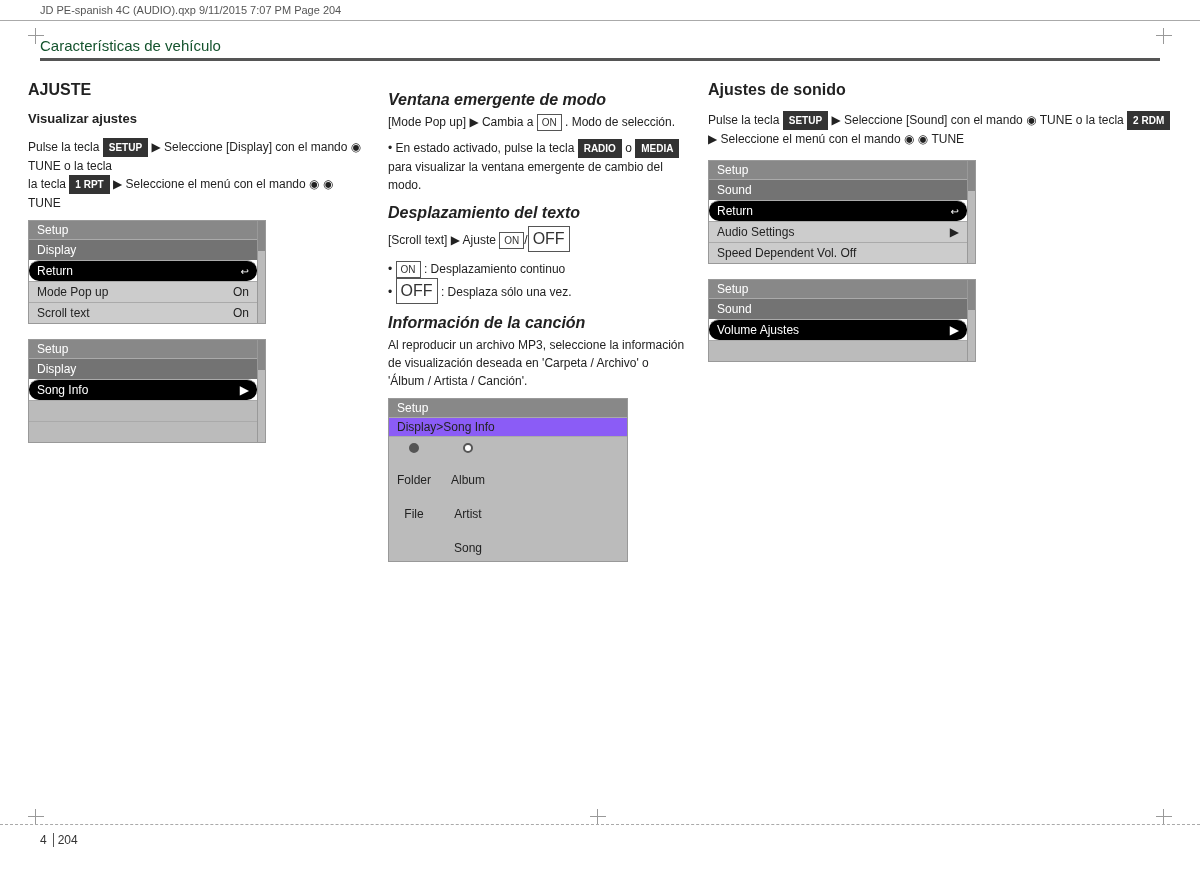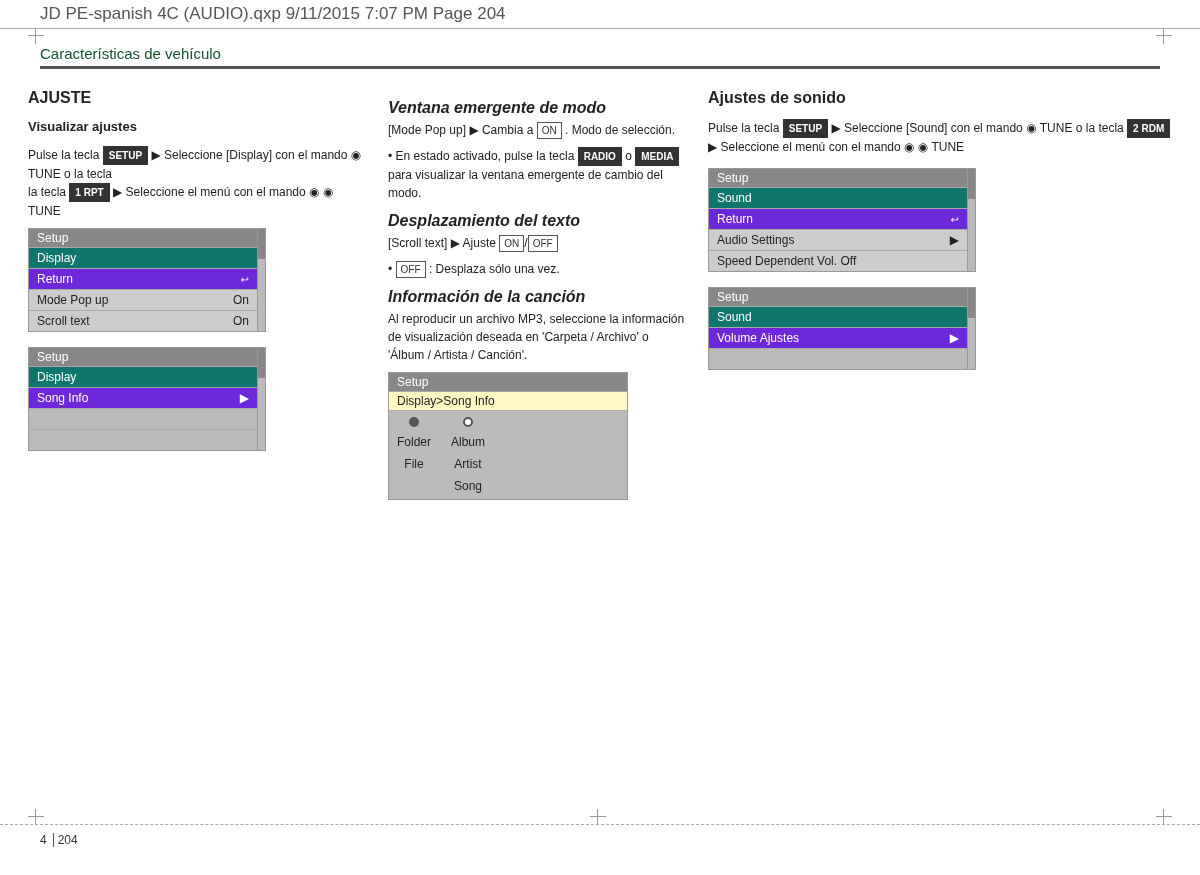--- a/index.html
+++ b/index.html
@@ -11,21 +11,21 @@
       font-size: 13px;
       color: #222;
       overflow: hidden;
       position: relative;
     }
 
     
     .top-bar {
       border-bottom: 1px solid #aaa;
       padding: 4px 40px;
-      font-size: 17px;
+      font-size: 11px;
       color: #555;
       display: flex;
       justify-content: space-between;
       align-items: flex-end;
     }
 
     
     .section-header {
       border-bottom: 3px solid #555;
       margin: 16px 40px 0 40px;
@@ -106,26 +106,27 @@
     .menu-item {
       padding: 3px 8px;
       background: #ccc;
       border-top: 1px solid #aaa;
       display: flex;
       justify-content: space-between;
       align-items: center;
     }
 
     .menu-item.selected {
-      background: #6d28d9;
+      background: #000000;
       color: #fff;
+      border-radius: 10px;
     }
 
     .menu-item.dark {
-      background: #0f766e;
+      background: #737373;
       color: #fff;
     }
 
     .arrow-left::after {
       content: '↩';
       font-size: 10px;
     }
 
     
     .song-info-box {
@@ -135,38 +136,38 @@
       overflow: hidden;
     }
 
     .song-info-header {
       background: #888;
       color: #fff;
       padding: 2px 8px;
     }
 
     .song-info-path {
-      background: #fef9c3;
+      background: #8b5cf6;
       padding: 2px 8px;
       border-top: 1px solid #aaa;
     }
 
     .song-info-options {
       background: #bbb;
       padding: 6px 8px;
       display: flex;
       gap: 20px;
       border-top: 1px solid #aaa;
     }
 
     .option-group {
       display: flex;
       flex-direction: column;
       align-items: center;
-      gap: 8px;
+      gap: 20px;
     }
 
     .radio-filled {
       width: 10px; height: 10px;
       border: 2px solid #555;
       border-radius: 50%;
       background: #555;
       display: inline-block;
     }
     .radio-empty {
@@ -198,21 +199,21 @@
       padding: 0px 4px;
       font-size: 10px;
       background: #fff;
       color: #333;
     }
 
     .off-badge {
       display: inline-block;
       border: 1px solid #555;
       padding: 0px 4px;
-      font-size: 10px;
+      font-size: 16px;
       background: #fff;
       color: #333;
     }
 
     
     .bottom-bar {
       position: absolute;
       bottom: 20px;
       left: 0;
       right: 0;
@@ -362,20 +363,23 @@
     </div>
     <div class="bullet">
       • En estado activado, pulse la tecla <span class="badge">RADIO</span> o <span class="badge">MEDIA</span> para visualizar la ventana emergente de cambio del modo.
     </div>
 
     <div class="italic-bold">Desplazamiento del texto</div>
     <div class="body-text">
       [Scroll text] ▶ Ajuste <span class="on-badge">ON</span>/<span class="off-badge">OFF</span>
     </div>
     <div class="bullet">
+      • <span class="on-badge">ON</span> : Desplazamiento continuo
+    </div>
+    <div class="bullet">
       • <span class="off-badge">OFF</span> : Desplaza sólo una vez.
     </div>
 
     <div class="italic-bold">Información de la canción</div>
     <div class="body-text">
       Al reproducir un archivo MP3, seleccione la información de visualización deseada en 'Carpeta / Archivo' o 'Álbum / Artista / Canción'.
     </div>
 
     <div class="song-info-box">
       <div class="song-info-header">Setup</div>

